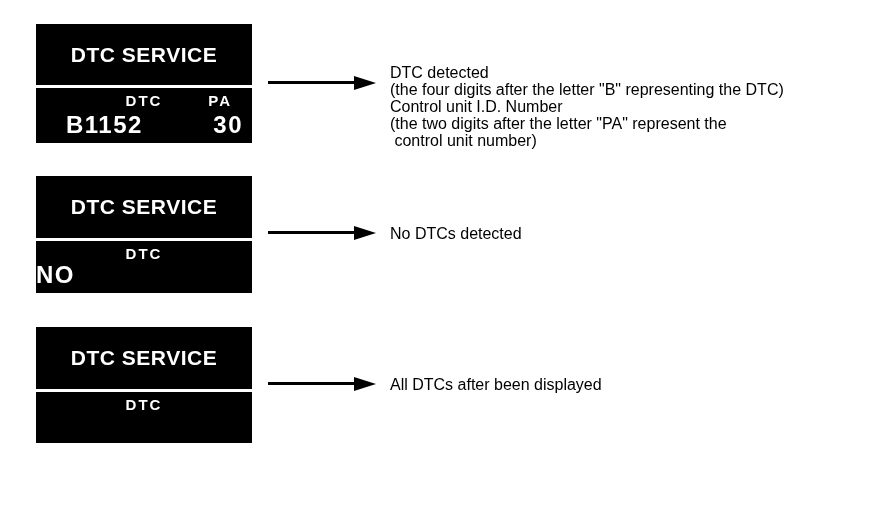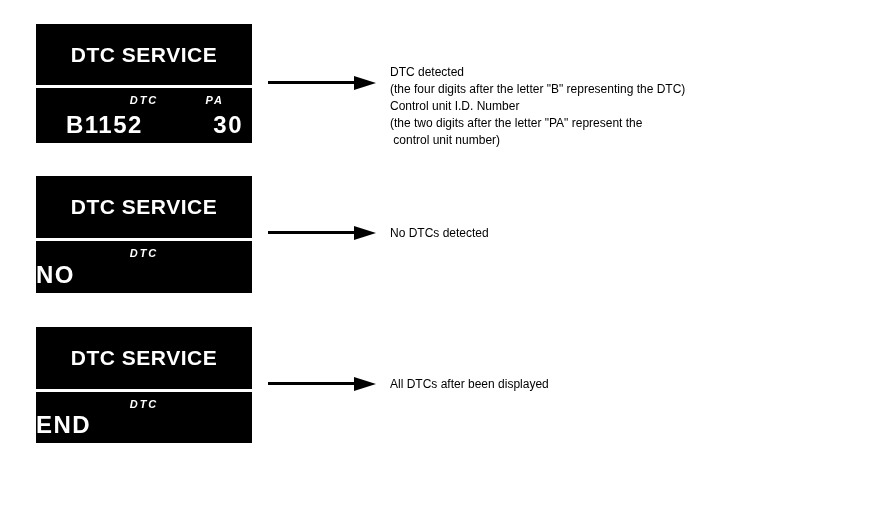--- a/index.html
+++ b/index.html
@@ -37,28 +37,27 @@
   #r2-screen-a { top: 176px; height: 62px; }
   #r2-screen-b { top: 241px; height: 52px; }
   #r3-screen-a { top: 327px; height: 62px; }
   #r3-screen-b { top: 392px; height: 51px; }
 
   
   .readout { overflow: hidden; }
   .readout .lbl {
     position: absolute;
     top: 7px;
-    font-size: 11px;
+    font-size: 15px;
     font-weight: bold;
     letter-spacing: 2px;
     line-height: 11px;
-    font-style: italic;
   }
   .lbl-center { left: 0; width: 100%; text-align: center; }
-  .lbl-right  { right: 28px; }
+  .lbl-right  { right: 20px; }
   .readout .val {
     position: absolute;
     bottom: 4px;
     font-size: 24px;
     font-weight: bold;
     letter-spacing: 1.5px;
     line-height: 28px;
   }
   .val-left   { left: 30px; }
   .val-right  { right: 9px; }
@@ -82,21 +81,21 @@
     border-left: 22px solid #000000;
     border-top: 7px solid transparent;
     border-bottom: 7px solid transparent;
   }
 
   
   .annotation {
     position: absolute;
     left: 390px;
     color: #000000;
-    font-size: 12px;
+    font-size: 16px;
     line-height: 17px;
     white-space: pre;
   }
   #ann-1 { top: 64px; }
   #ann-2 { top: 225px; }
   #ann-3 { top: 376px; }
 </style>
 </head>
 <body>
 
@@ -132,21 +131,20 @@
     <span class="arrow-shaft"></span>
     <span class="arrow-head"></span>
   </div>
   <div class="annotation" id="ann-2">No DTCs detected</div>
 
   <div class="screen screen-title" id="r3-screen-a">
     <span>DTC SERVICE</span>
   </div>
   <div class="screen readout" id="r3-screen-b">
     <span class="lbl lbl-center">DTC</span>
-    <span class="val val-center">END</span>
   </div>
   <div class="flow-arrow" id="arrow-3">
     <span class="arrow-shaft"></span>
     <span class="arrow-head"></span>
   </div>
   <div class="annotation" id="ann-3">All DTCs after been displayed</div>
 
 </div>
 
 </body></html>

